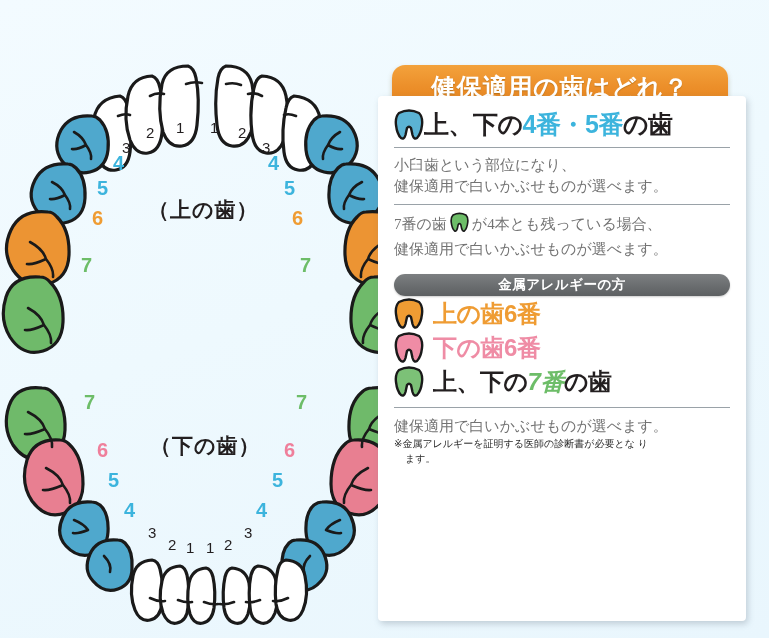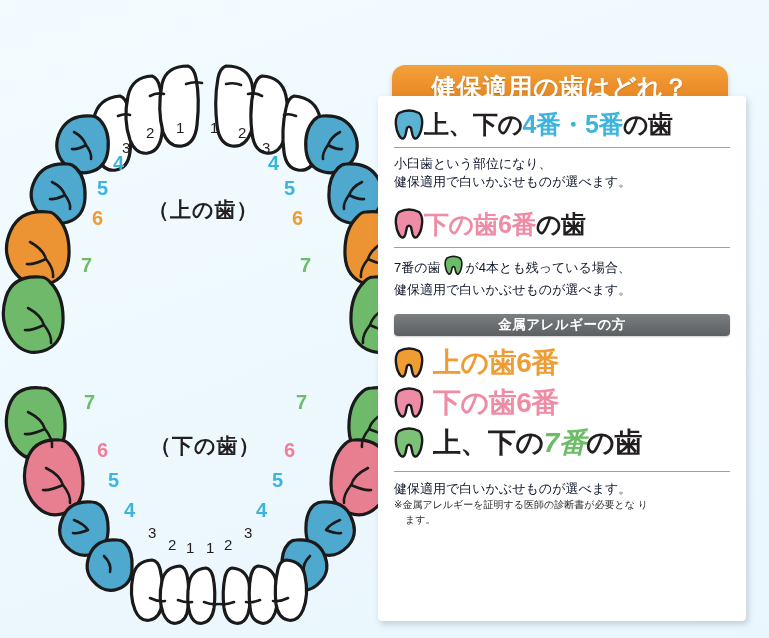--- a/index.html
+++ b/index.html
@@ -49,33 +49,33 @@
     background:#fff;border-radius:4px;
     box-shadow:2px 3px 6px rgba(110,125,140,.33);
     padding:12px 16px 0 16px;box-sizing:border-box;
   }
   .row{display:flex;align-items:center;}
   .hd-text{font-size:25px;font-weight:bold;color:#231f20;letter-spacing:-.5px;white-space:nowrap;}
   .hd-text .blue{color:#3cb4dd;}
   .hd-text .pinkall{color:#ef8ca5;}
 
   .rule{height:1px;background:#9aa2a8;margin:6px 0 7px 0;}
-  .body-text{font-size:13px;color:#0f172a;line-height:1.42;}
+  .body-text{font-size:15px;color:#737373;line-height:1.42;font-family:Liberation Serif, serif;}
   .body-text .inline-tooth{display:inline-block;vertical-align:-4px;margin:0 3px;}
 
   .pill{
-    margin:14px 0 8px 0;height:22px;border-radius:4px;
+    margin:14px 0 2px 0;height:22px;border-radius:11px;
     background:linear-gradient(180deg,#7c7f81 0%,#6a6d6f 55%,#5d6062 100%);
     display:flex;align-items:center;justify-content:center;
     box-shadow:0 1px 2px rgba(0,0,0,.2);
   }
   .pill span{color:#fff;font-size:13.5px;font-weight:bold;letter-spacing:.5px;}
 
   .allergy-row{display:flex;align-items:center;gap:9px;margin:2px 0;}
-  .allergy-text{font-size:28px;font-weight:bold;letter-spacing:-.5px;white-space:nowrap;}
+  .allergy-text{font-size:24px;font-weight:bold;letter-spacing:-.5px;white-space:nowrap;}
   .t-orange{color:#ef9c33;}
   .t-pink{color:#ef8ca5;}
   .t-dark{color:#231f20;}
   .t-dark .green{color:#6dbd68;font-style:italic;}
 
   .foot-rule{height:1px;background:#9aa2a8;margin:9px 0 8px 0;}
   .note{font-size:10px;color:#2a2a2a;line-height:1.45;}
   .note .ind{display:block;padding-left:11px;}
 </style>
 </head>
@@ -205,28 +205,20 @@
       <div class="hd-text">
         <span>上、下の</span><span class="blue">4番</span><span class="blue">・</span><span class="blue">5番</span><span>の歯</span>
       </div>
     </div>
     <div class="rule"></div>
     <div class="body-text">
       <div>小臼歯という部位になり、</div>
       <div>健保適用で白いかぶせものが選べます。</div>
     </div>
 
-    <div class="row" style="margin-top:16px;">
-      <svg width="30" height="32" viewBox="0 0 30 32">
-        <path d="M5 4 Q15 -1 25 4 Q29 8 28 16 Q27 25 23 29 Q20 31 18.5 26 L17 19 Q15 16.5 13 19 L11.5 26 Q10 31 7 29 Q3 25 2 16 Q1 8 5 4z" fill="#ef8ca5" stroke="#1a1a1a" stroke-width="2.4" stroke-linejoin="round"></path>
-      </svg>
-      <div class="hd-text">
-        <span class="pinkall">下の歯6番</span><span>の歯</span>
-      </div>
-    </div>
     <div class="rule"></div>
     <div class="body-text">
       <div>
         <span>7番の歯</span><span class="inline-tooth"><svg width="19" height="21" viewBox="0 0 30 32">
               <path d="M5 4 Q15 -1 25 4 Q29 8 28 16 Q27 25 23 29 Q20 31 18.5 26 L17 19 Q15 16.5 13 19 L11.5 26 Q10 31 7 29 Q3 25 2 16 Q1 8 5 4z" fill="#6dbd68" stroke="#1a1a1a" stroke-width="2.6" stroke-linejoin="round"></path>
             </svg></span><span>が4本とも残っている場合、</span>
       </div>
       <div>健保適用で白いかぶせものが選べます。</div>
     </div>
 

